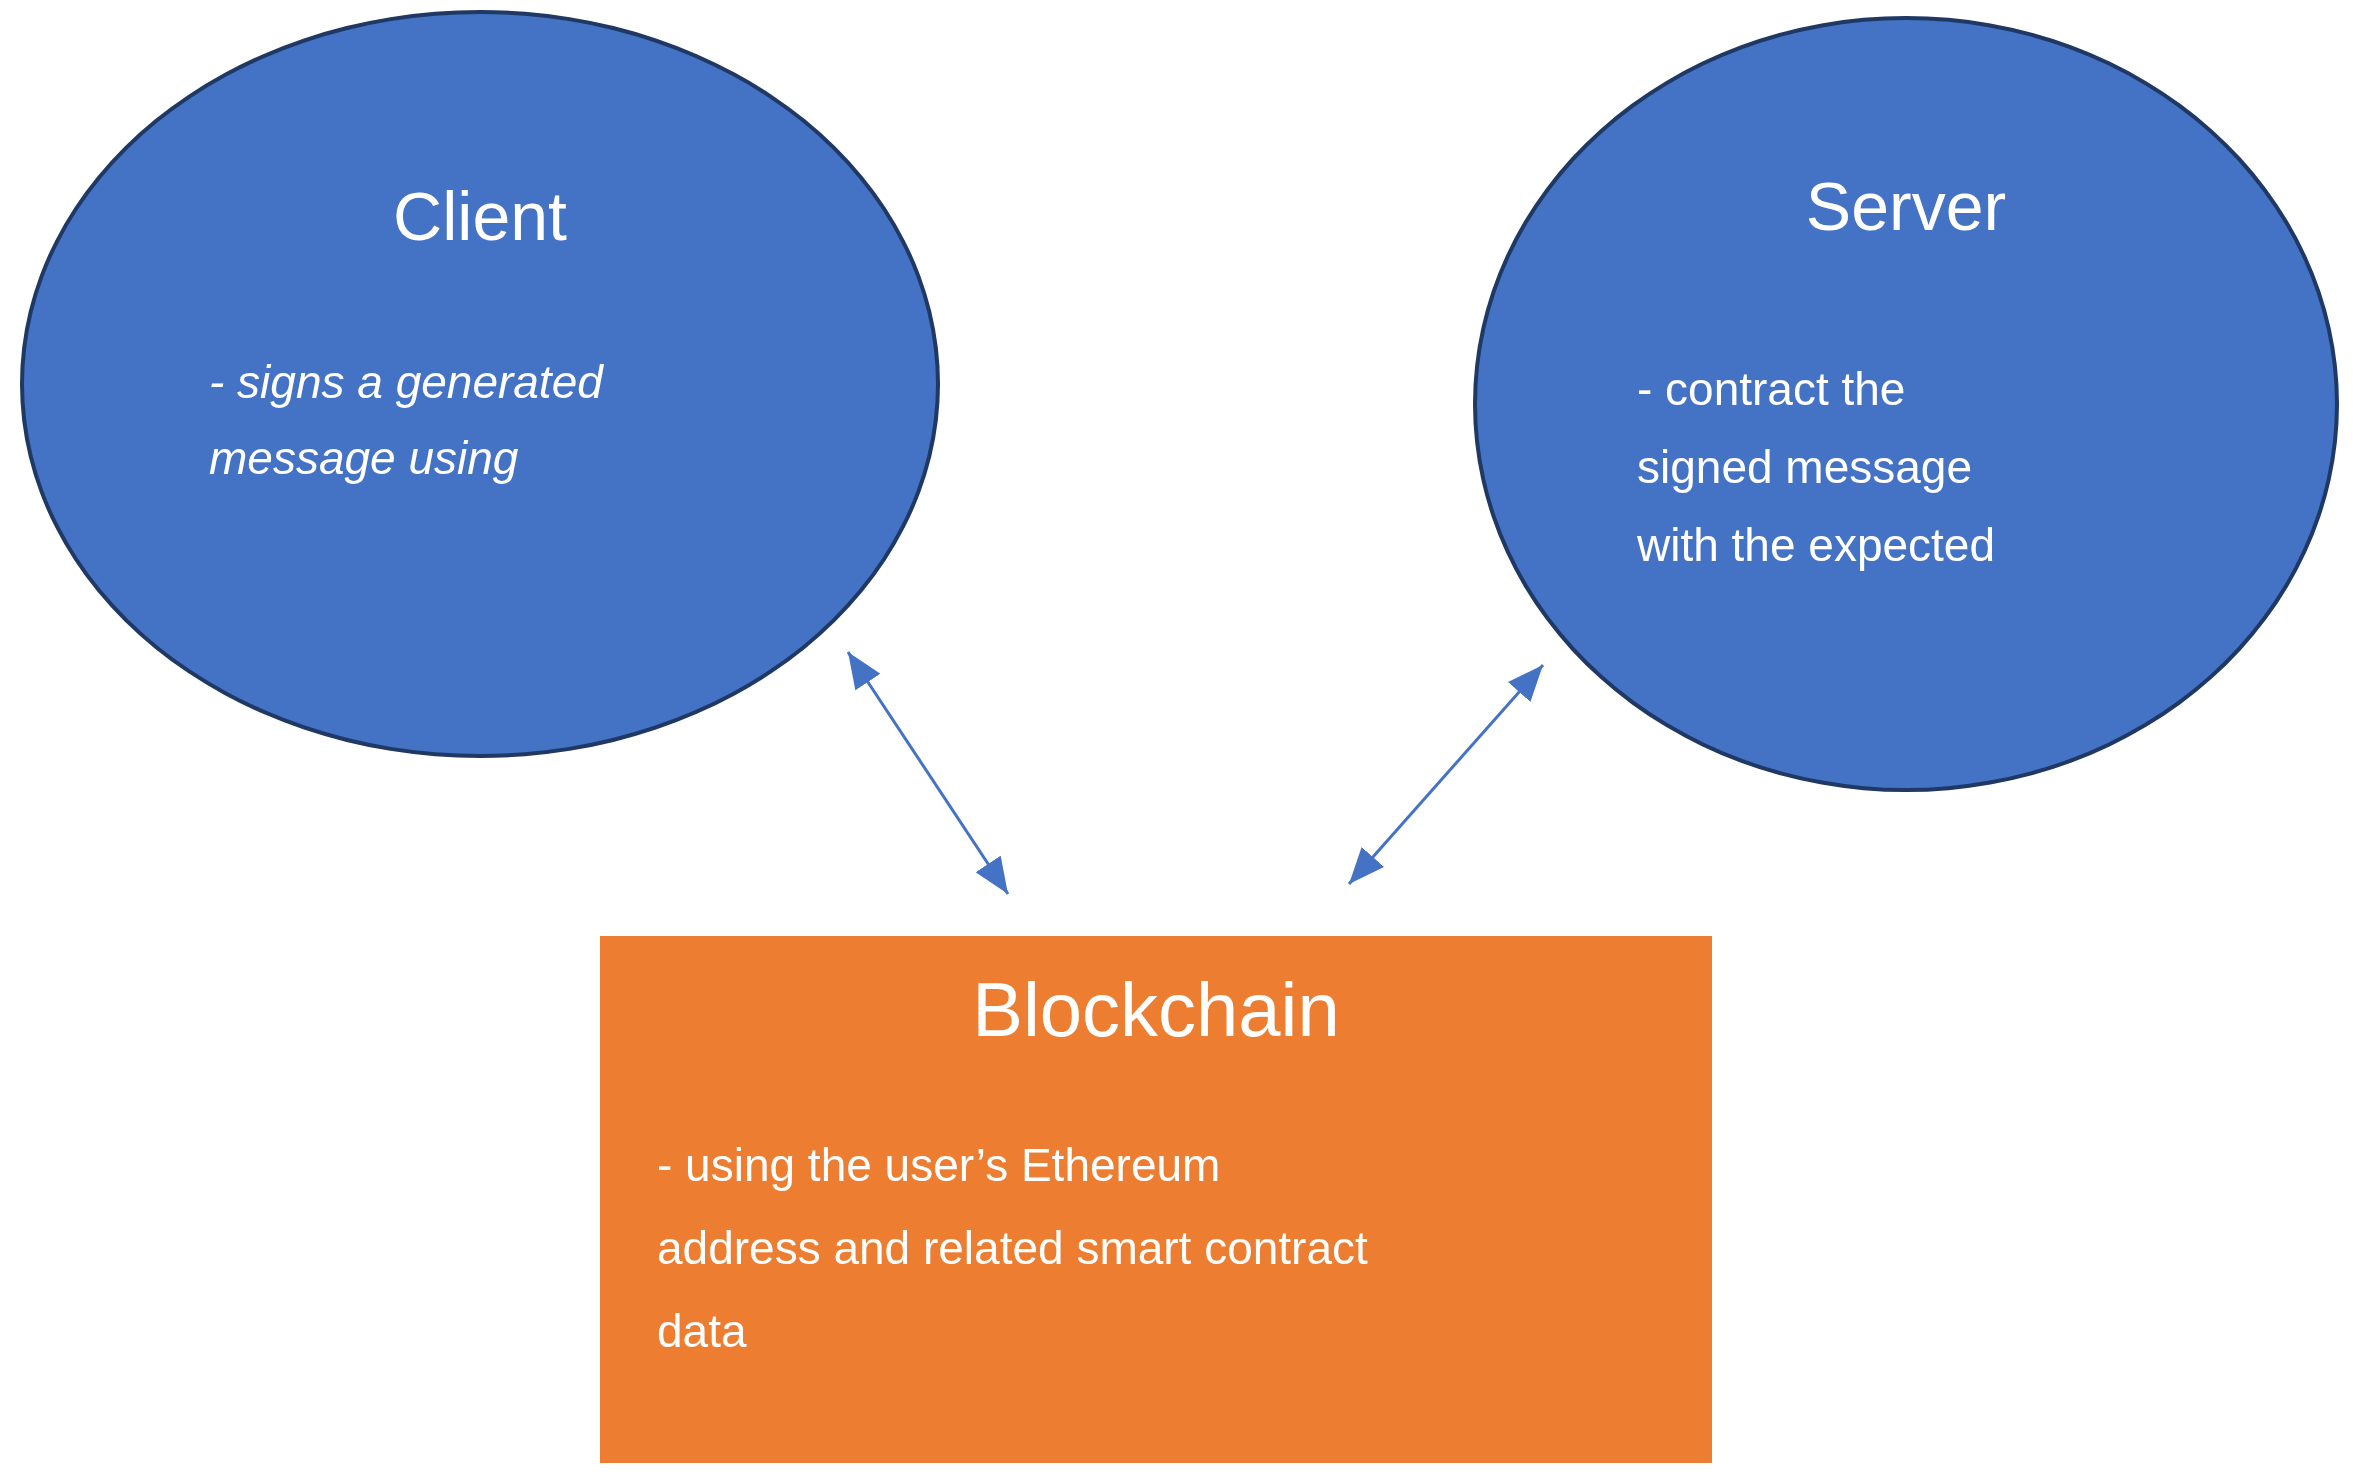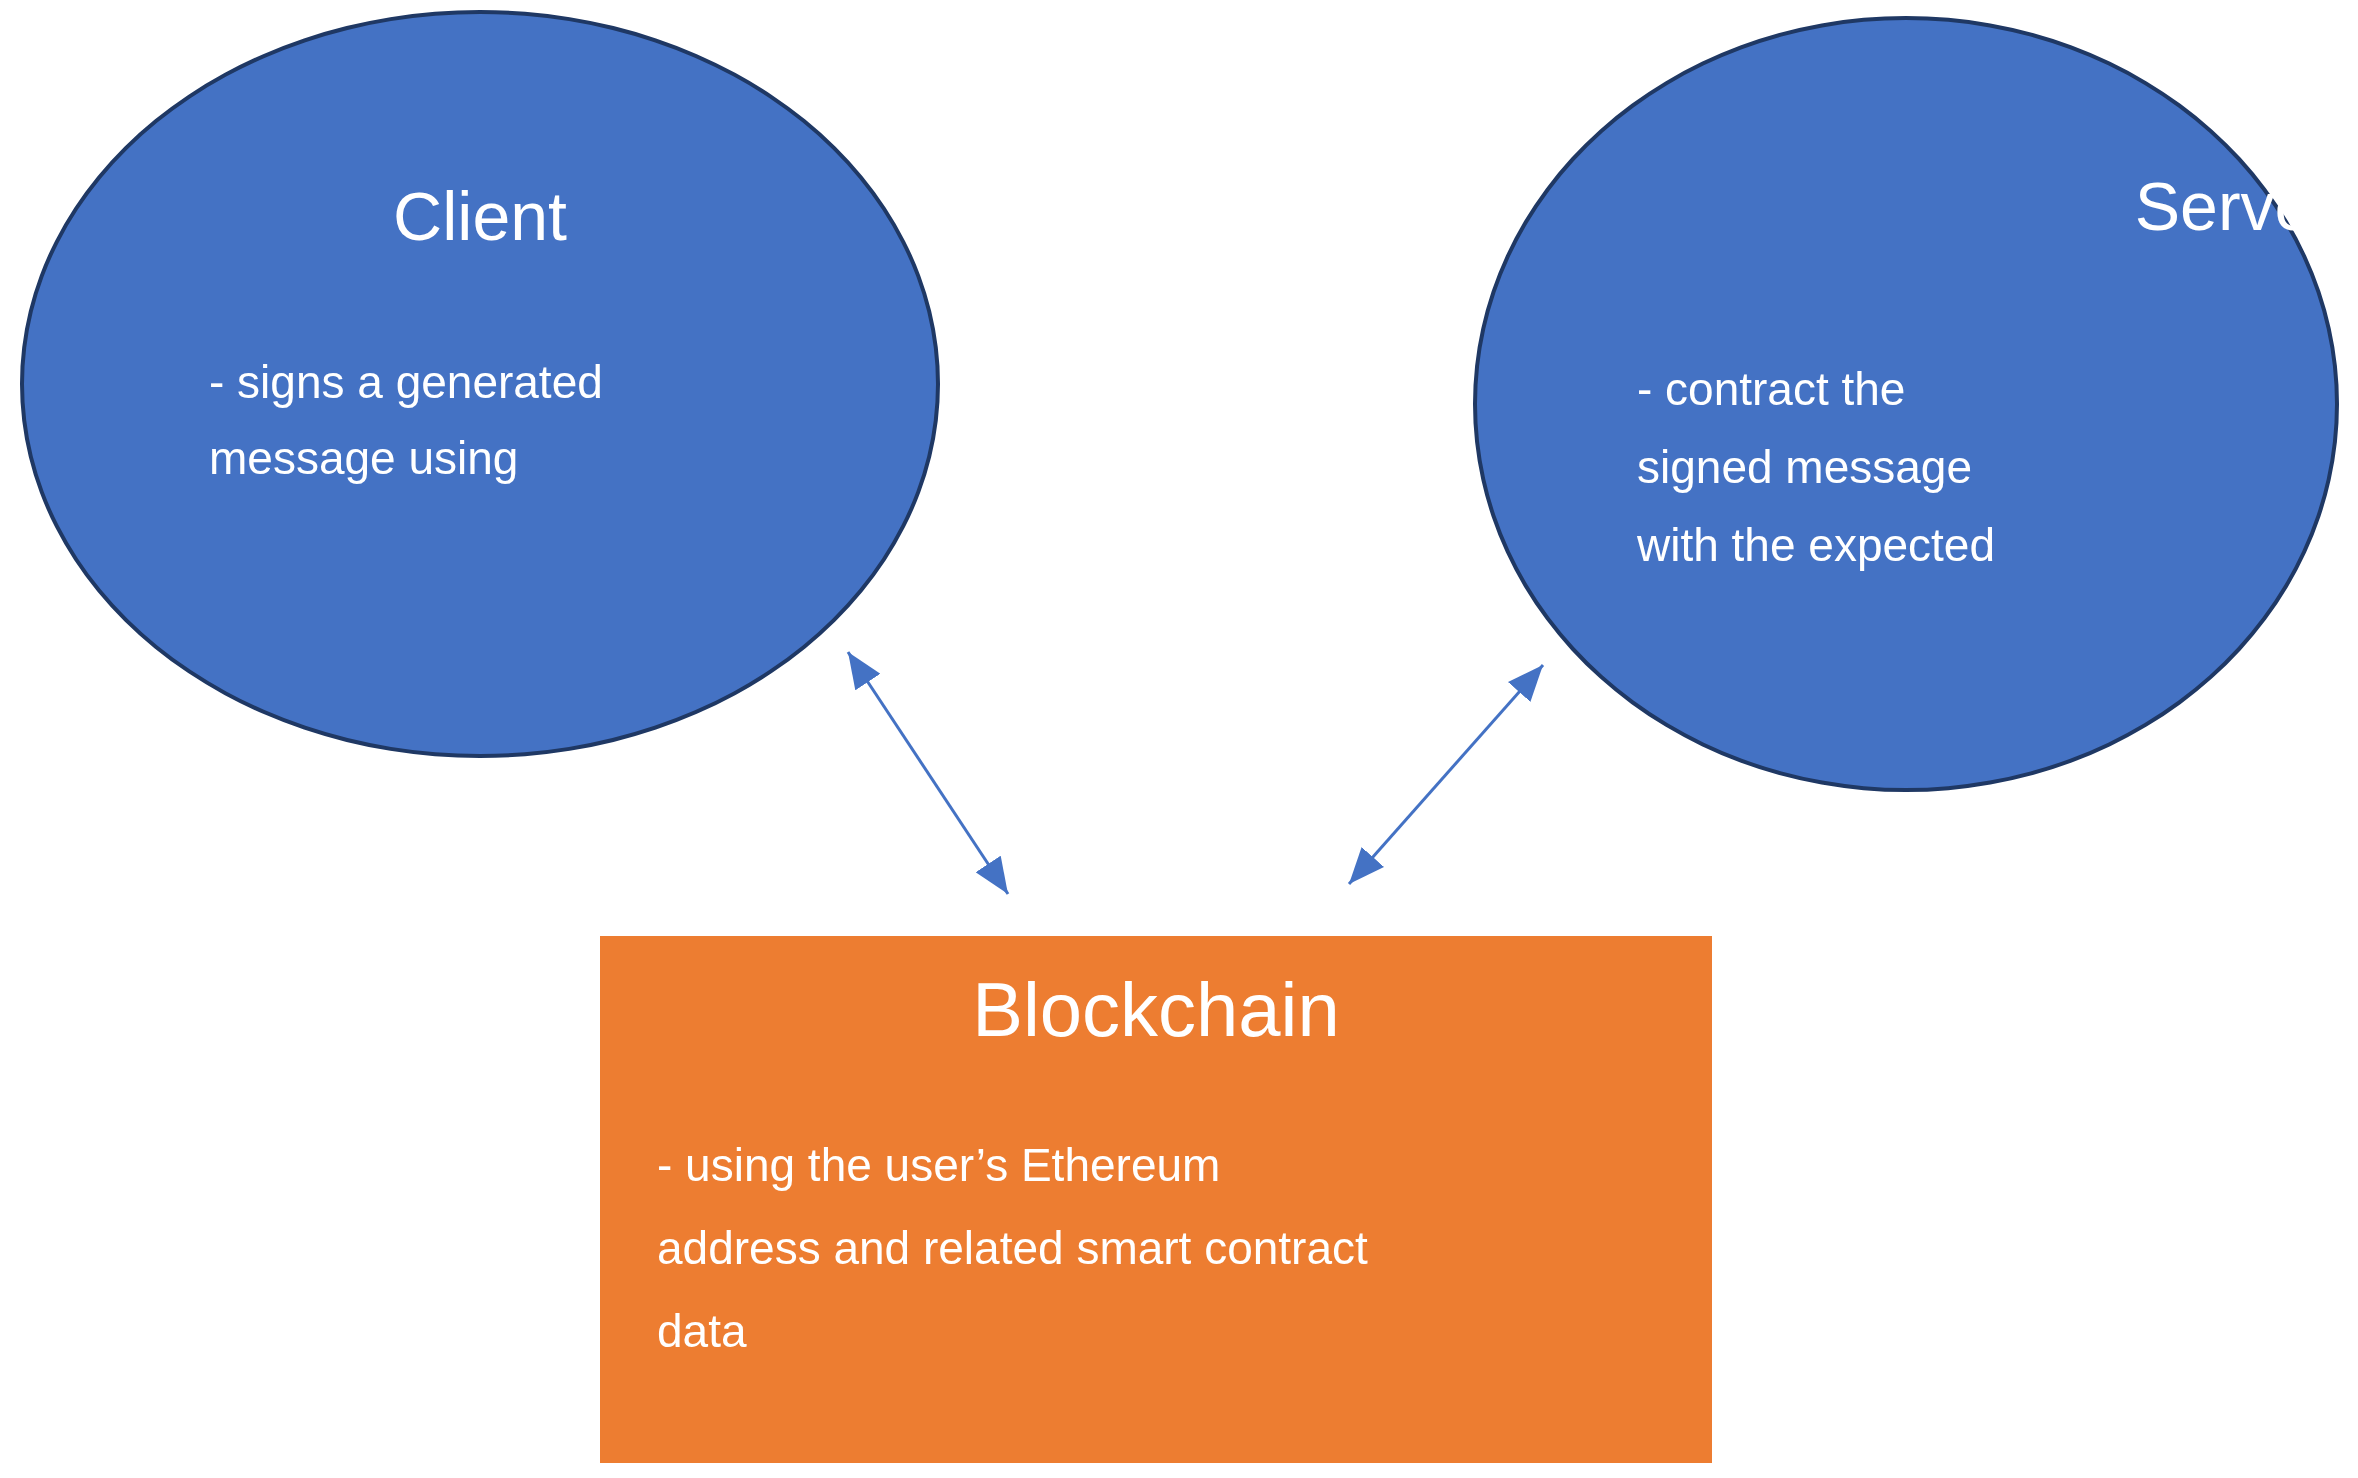--- a/index.html
+++ b/index.html
@@ -40,23 +40,23 @@
   .rect .node-title{font-size:76px;}
   .node-body{
     position:absolute;
     font-size:46px;
     font-weight:400;
     white-space:nowrap;
   }
   .node-body .line{display:block;}
   #client-node{left:20px;top:10px;width:920px;height:748px;}
   #client-node .node-title{top:168px;}
-  #client-node .node-body{left:185px;top:330px;line-height:76px;}
+  #client-node .node-body{left:185px;top:330px;line-height:76px;font-style:italic;}
   #server-node{left:1473px;top:16px;width:866px;height:776px;}
-  #server-node .node-title{top:152px;text-align:right;}
+  #server-node .node-title{top:152px;}
   #server-node .node-body{left:160px;top:330px;line-height:78px;}
   #blockchain-node{left:600px;top:936px;width:1112px;height:527px;}
   #blockchain-node .node-title{top:36px;}
   #blockchain-node .node-body{left:57px;top:188px;line-height:83px;}
   .connector-layer{
     position:absolute;left:0;top:0;width:2358px;height:1478px;
     pointer-events:none;
   }
   .connector-layer line{
     stroke:var(--connector-blue);

